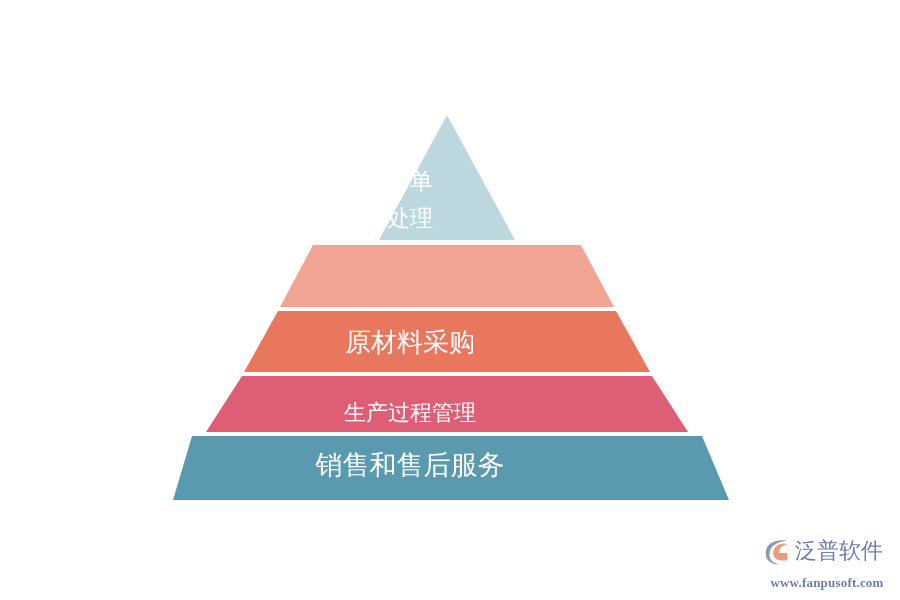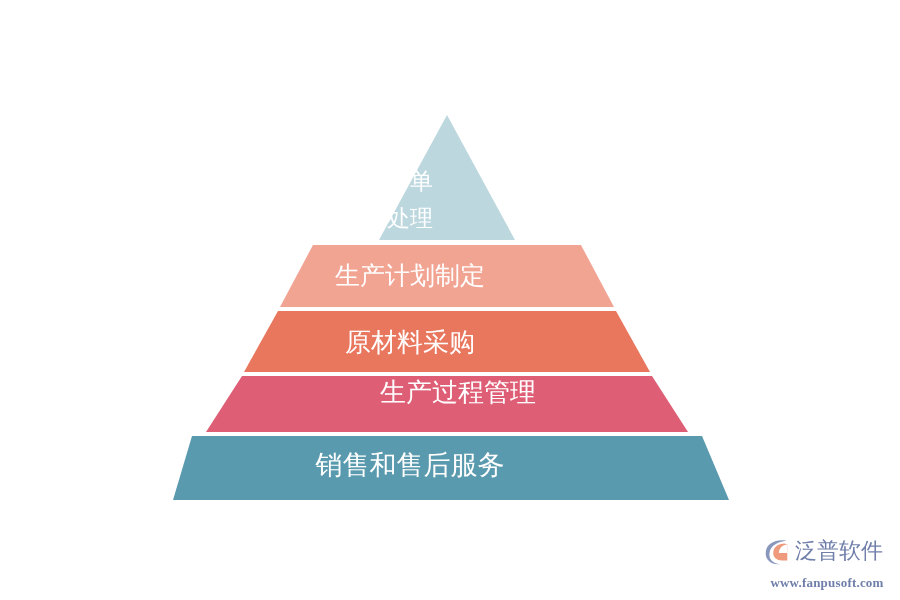--- a/index.html
+++ b/index.html
@@ -73,24 +73,23 @@
     top: 258px;
     font-size: 25px;
     line-height: 34px;
   }
   #label-2 {
     top: 325px;
     font-size: 26px;
     line-height: 34px;
   }
   #label-3 {
-    top: 375px;
-    font-size: 26px;
+    top: 396px;
+    font-size: 22px;
     line-height: 34px;
-    padding-left: 48px;
   }
   #label-4 {
     top: 447px;
     font-size: 27px;
     line-height: 36px;
   }
 
   
   #logo {
     position: absolute;
@@ -152,21 +151,20 @@
       <polygon id="shape-2" points="278,311 616,311 650,372 244,372" fill="#e8775e"></polygon>
 
       <polygon id="shape-3" points="242,376 652,376 688,432 206,432" fill="#de5f75"></polygon>
 
       <polygon id="shape-4" points="192,436 702,436 729,500 173,500" fill="#5a9aae"></polygon>
     </svg>
 
     <div class="layer-label" id="label-0">订单
 处理</div>
 
-    <div class="layer-label" id="label-1">生产计划制定</div>
 
     <div class="layer-label" id="label-2">原材料采购</div>
 
     <div class="layer-label" id="label-3">生产过程管理</div>
 
     <div class="layer-label" id="label-4">销售和售后服务</div>
   </div>
 
   <div id="logo">
     <div id="logo-row">

